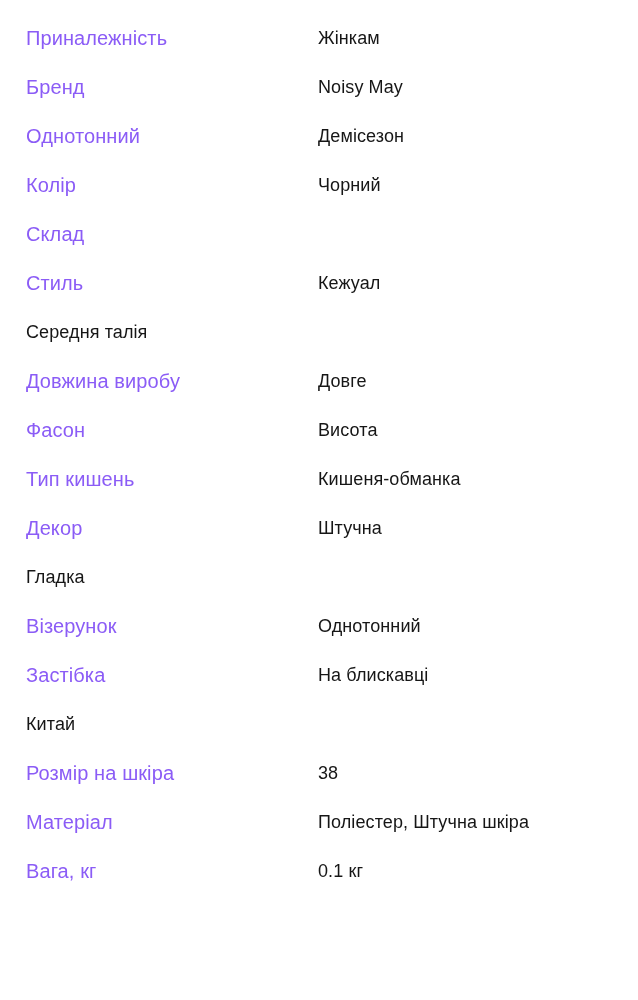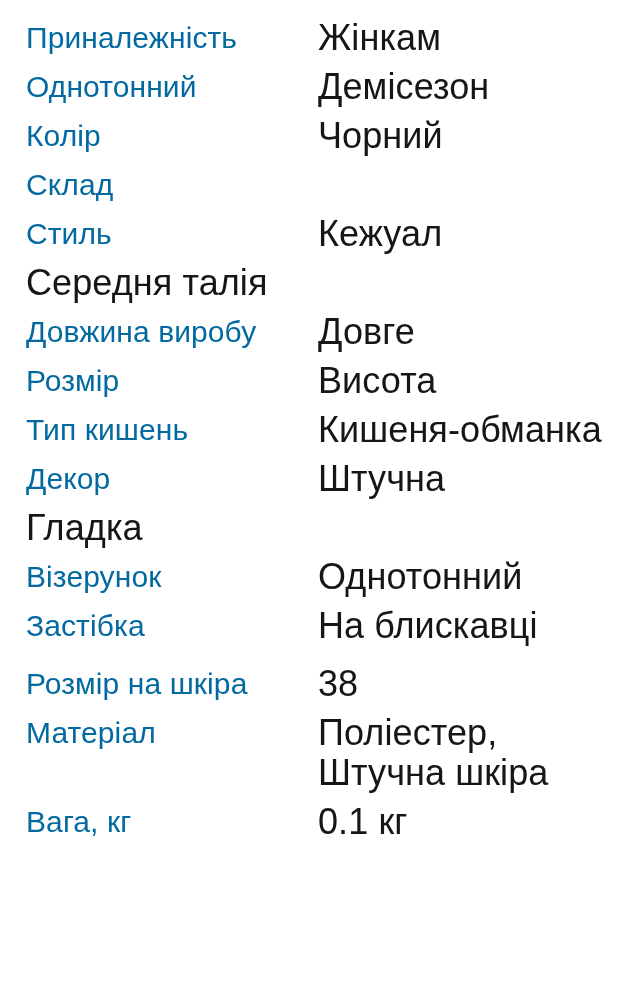--- a/index.html
+++ b/index.html
@@ -23,47 +23,51 @@
     display: flex;
     align-items: flex-start;
     width: 100%;
     box-sizing: border-box;
     padding: 0 24px 0 26px;
     margin-bottom: 9px;
   }
   .spec-label {
     flex: 0 0 292px;
     max-width: 292px;
-    font-size: 30px;
+    font-size: 20px;
     line-height: 40px;
     font-weight: 400;
     letter-spacing: 0.1px;
-    color: #0369a1;
+    color: #8b5cf6;
     word-wrap: break-word;
   }
   .spec-value {
     flex: 1 1 auto;
-    font-size: 36px;
+    font-size: 18px;
     line-height: 40px;
     font-weight: 400;
     letter-spacing: 0.1px;
     color: #161616;
     word-wrap: break-word;
   }
 </style>
 </head>
 <body>
 
 <div class="spec-sheet">
 
   <div class="spec-row">
     <div class="spec-label">Приналежність</div>
     <div class="spec-value">Жінкам</div>
   </div>
 
+  <div class="spec-row">
+    <div class="spec-label">Бренд</div>
+    <div class="spec-value">Noisy May</div>
+  </div>
 
   <div class="spec-row">
     <div class="spec-label">Однотонний</div>
     <div class="spec-value">Демісезон</div>
   </div>
 
   <div class="spec-row">
     <div class="spec-label">Колір</div>
     <div class="spec-value">Чорний</div>
   </div>
@@ -80,21 +84,21 @@
   <div class="spec-row">
     <div class="spec-value">Середня талія</div>
   </div>
 
   <div class="spec-row">
     <div class="spec-label">Довжина виробу</div>
     <div class="spec-value">Довге</div>
   </div>
 
   <div class="spec-row">
-    <div class="spec-label">Розмір</div>
+    <div class="spec-label">Фасон</div>
     <div class="spec-value">Висота</div>
   </div>
 
   <div class="spec-row">
     <div class="spec-label">Тип кишень</div>
     <div class="spec-value">Кишеня-обманка</div>
   </div>
 
   <div class="spec-row">
     <div class="spec-label">Декор</div>
@@ -109,20 +113,21 @@
     <div class="spec-label">Візерунок</div>
     <div class="spec-value">Однотонний</div>
   </div>
 
   <div class="spec-row">
     <div class="spec-label">Застібка</div>
     <div class="spec-value">На блискавці</div>
   </div>
 
   <div class="spec-row">
+    <div class="spec-value">Китай</div>
   </div>
 
   <div class="spec-row">
     <div class="spec-label">Розмір на шкіра</div>
     <div class="spec-value">38</div>
   </div>
 
   <div class="spec-row">
     <div class="spec-label">Матеріал</div>
     <div class="spec-value">Поліестер, Штучна шкіра</div>

